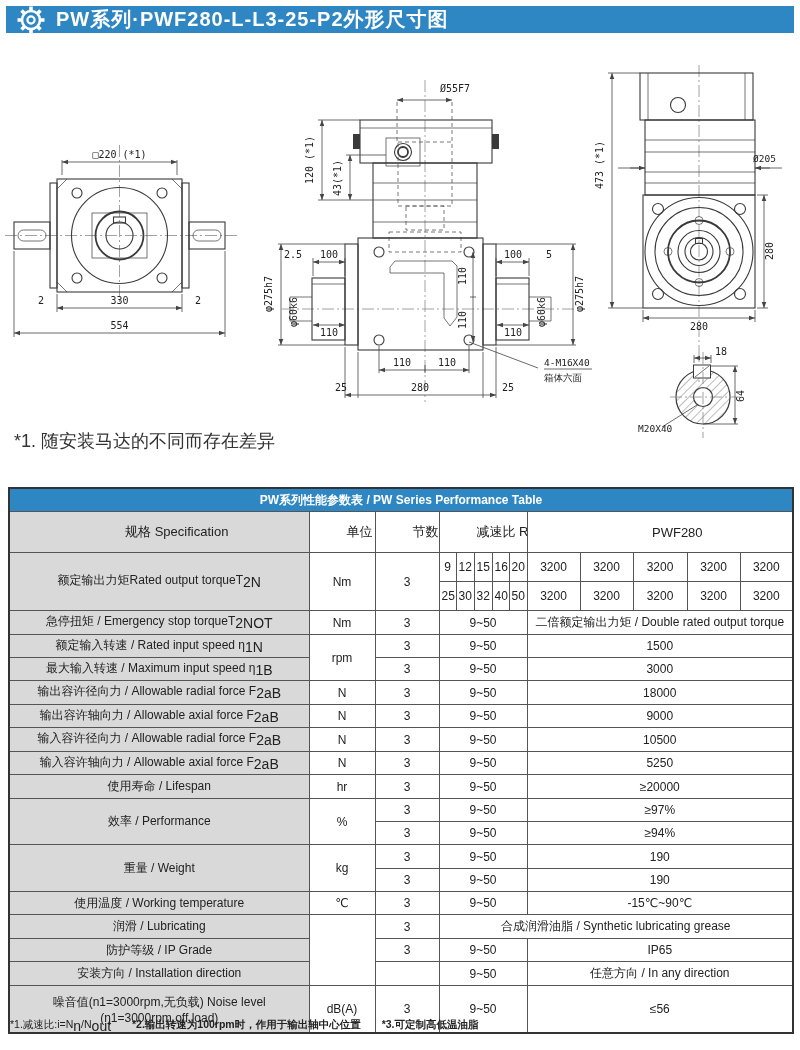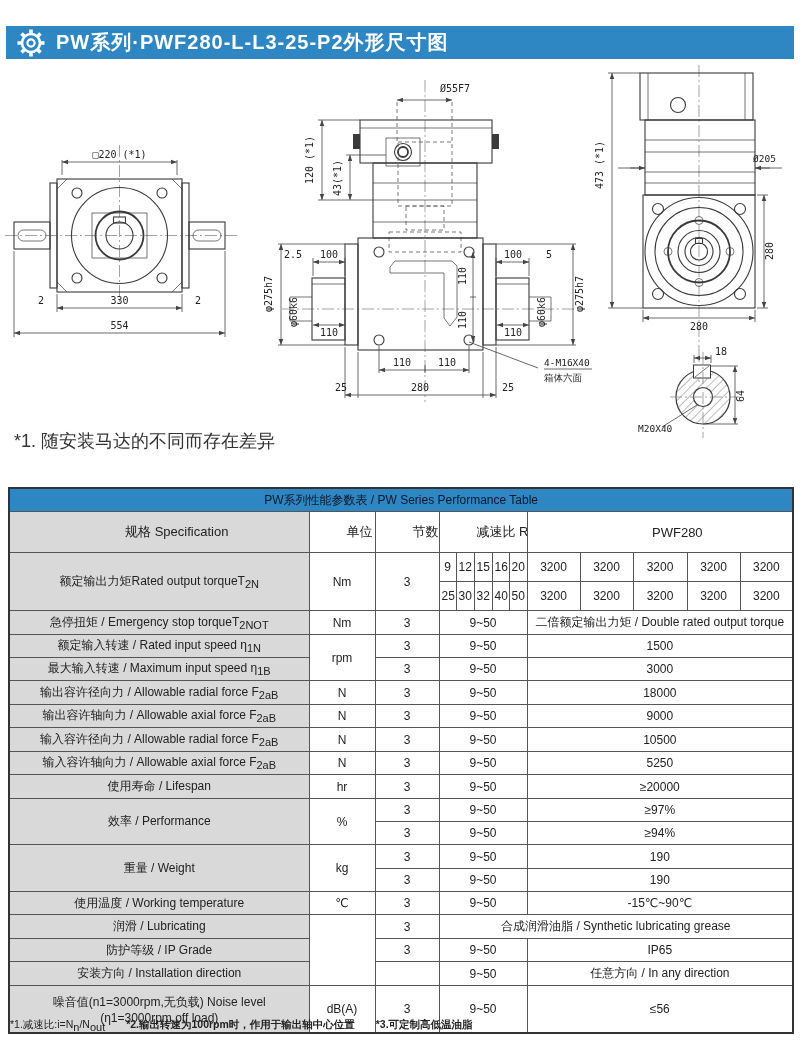--- a/index.html
+++ b/index.html
@@ -1,41 +1,41 @@
 <!DOCTYPE html>
 <html><head>
 <meta charset="utf-8">
 <style>
   html,body{margin:0;padding:0;background:#fff;}
   body{width:800px;height:1050px;position:relative;font-family:"Liberation Sans","DejaVu Sans",sans-serif;color:#222;}
-  .hdr{position:absolute;top:26px;left:6px;width:788px;height:33px;background:#2e86c3;display:flex;align-items:center;}
+  .hdr{position:absolute;top:6px;left:6px;width:788px;height:27px;background:#2e86c3;display:flex;align-items:center;}
   .hdr .gear{margin-left:8px;flex:0 0 auto;display:flex;}
   .hdr .ttl{color:#fff;font-weight:bold;font-size:20px;margin-left:8px;letter-spacing:1px;}
   .note{position:absolute;top:429px;left:14px;font-size:18px;color:#333;}
   svg.draw{position:absolute;top:50px;left:0;}
   .cl{stroke:#8a8a8a;stroke-width:0.8;stroke-dasharray:12 3 2 3;fill:none;}
   .dl{stroke:#444;stroke-width:0.8;fill:none;}
   .hl{stroke:#555;stroke-width:0.8;stroke-dasharray:4 3;fill:none;}
   .ol{stroke:#3a3a3a;stroke-width:1.1;fill:none;}
   .olt{stroke:#3a3a3a;stroke-width:0.7;fill:none;}
   .ol2{stroke:#3a3a3a;stroke-width:1.8;fill:none;}
   text.dim{font-size:10px;fill:#222;stroke:none;text-anchor:middle;font-family:"DejaVu Sans Mono","Liberation Sans",sans-serif;}
   text.dimc{font-size:9.5px;fill:#222;stroke:none;text-anchor:start;font-family:"DejaVu Sans Mono","Liberation Sans",sans-serif;}
   table.perf{position:absolute;top:487px;left:8px;width:784px;border-collapse:collapse;table-layout:fixed;border:2px solid #333;}
   table.perf td{border:1px solid #555;text-align:center;vertical-align:middle;font-size:12px;padding:0 2px;overflow:hidden;white-space:nowrap;}
   td.spec{background:#d9d9d9;}
-  td.tith{background:#2e86c3;color:#0f172a;font-size:13.5px;height:22px;border:1px solid #2e86c3;}
+  td.tith{background:#2e86c3;color:#ffffff;font-size:13.5px;height:22px;border:1px solid #2e86c3;font-weight:bold;}
   tr.r40 td{height:40px;font-size:13px;padding-left:37px;}
   tr.r28 td{height:28px;}
   tr.r23 td{height:23px;margin-left:46px;}
   tr.r22 td{height:22px;margin-left:48px;}
   tr.r46 td{height:46px;}
   td.rmini{font-size:10.5px;padding:0;}
   td.wide{font-size:11.5px;}
-  sub{font-size:11px;text-align:center;}
+  sub{font-size:14px;text-align:center;}
   .fnote{position:absolute;top:1018px;left:10px;font-size:10.5px;color:#222;}
   .fnote span.gap{margin-left:18px;font-weight:bold;}
 </style>
 </head>
 <body>
 
 <div class="hdr">
   <span class="gear">
     <svg width="34" height="34" viewBox="0 0 34 34">
       <g stroke="#fff" fill="none">

